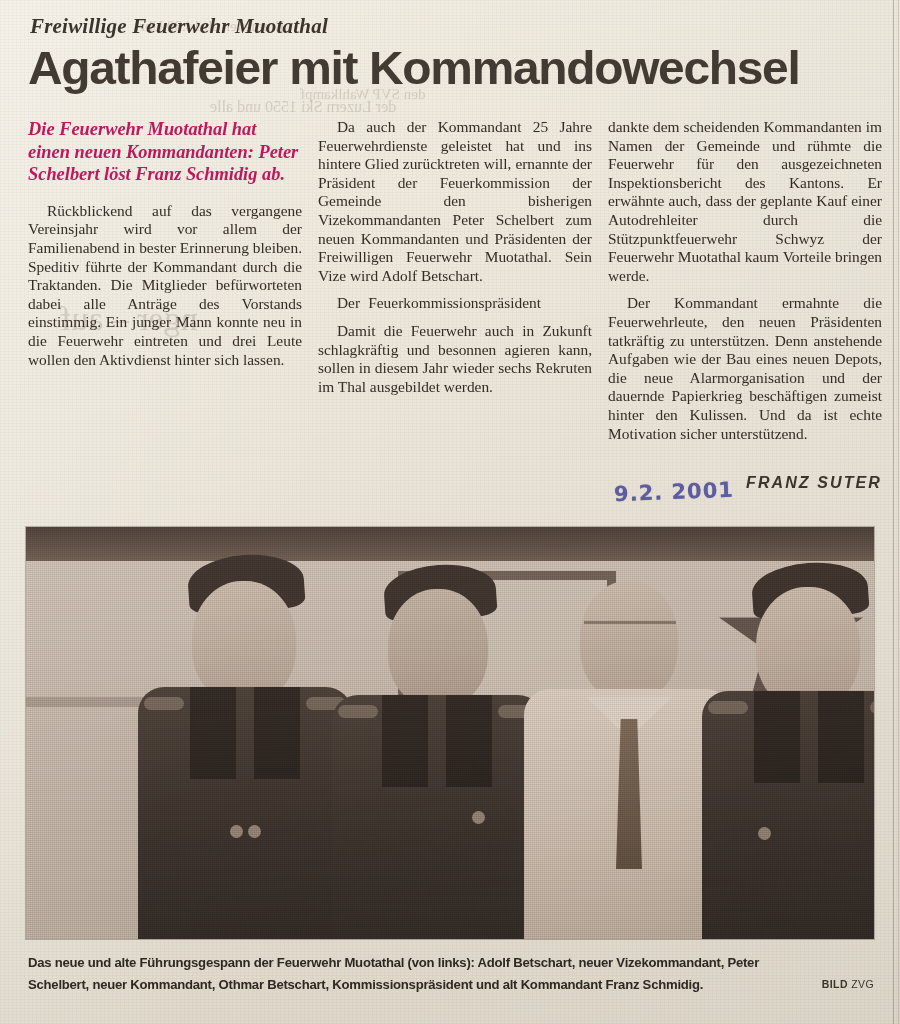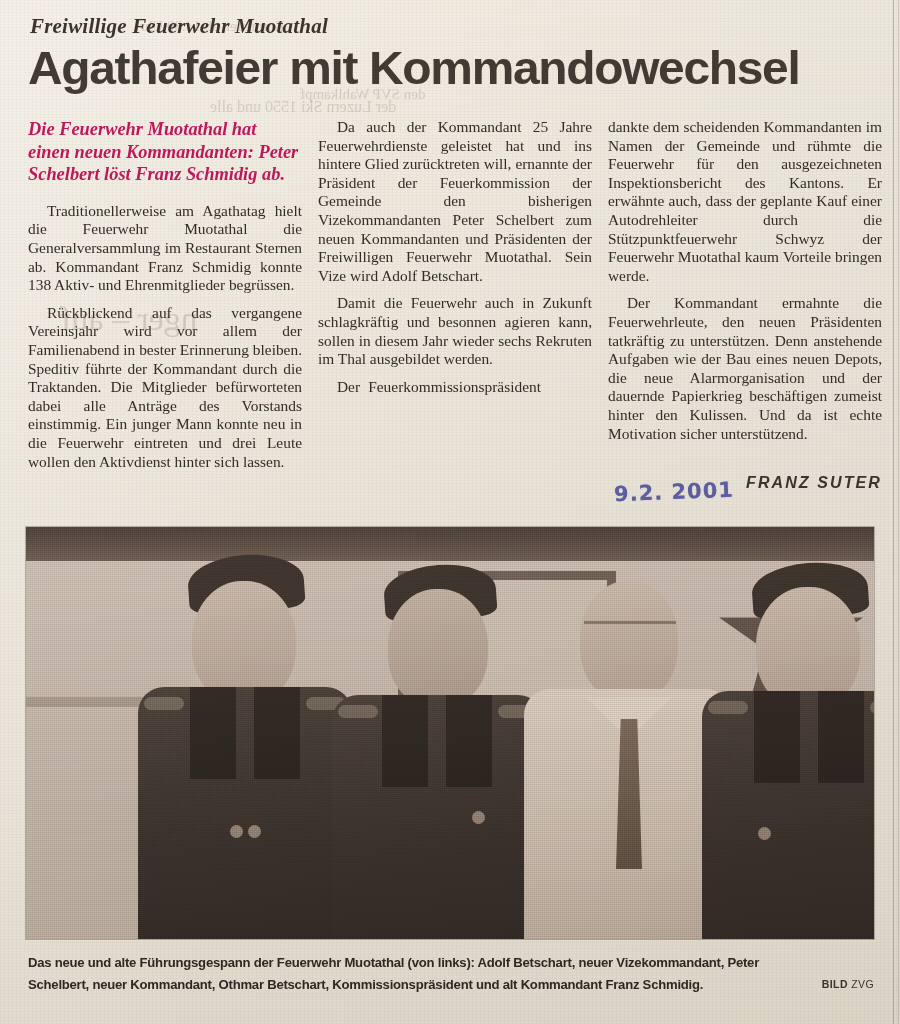--- a/index.html
+++ b/index.html
@@ -208,28 +208,27 @@
 <div id="rightrule"></div>
 <div id="rightrule2"></div>
 
 <div id="page">
 
   <div id="kicker">Freiwillige Feuerwehr Muotathal</div>
   <div id="headline">Agathafeier mit Kommandowechsel</div>
 
   <div class="col" id="col1">
     <p class="lead">Die Feuerwehr Muotathal hat einen neuen Kommandanten: Peter Schelbert löst Franz Schmidig ab.</p>
-    <p>Traditionellerweise am Agathatag hielt die Feuerwehr Muotathal die Generalversammlung im Restaurant Sternen ab. Kommandant Franz Schmidig konnte 138 Aktiv- und Ehrenmitglieder begrüssen.</p>
     <p class="sp">Rückblickend auf das vergangene Vereinsjahr wird vor allem der Familienabend in bester Erinnerung bleiben. Speditiv führte der Kommandant durch die Traktanden. Die Mitglieder befürworteten dabei alle Anträge des Vorstands einstimmig. Ein junger Mann konnte neu in die Feuerwehr eintreten und drei Leute wollen den Aktivdienst hinter sich lassen.</p>
   </div>
 
   <div class="col" id="col2">
     <p>Da auch der Kommandant 25 Jahre Feuerwehrdienste geleistet hat und ins hintere Glied zurücktreten will, ernannte der Präsident der Feuerkommission der Gemeinde den bisherigen Vizekommandanten Peter Schelbert zum neuen Kommandanten und Präsidenten der Freiwilligen Feuerwehr Muotathal. Sein Vize wird Adolf Betschart.</p>
+    <p class="sp loose">Der Feuerkommissionspräsident</p>
     <p class="sp">Damit die Feuerwehr auch in Zukunft schlagkräftig und besonnen agieren kann, sollen in diesem Jahr wieder sechs Rekruten im Thal ausgebildet werden.</p>
-    <p class="sp loose">Der Feuerkommissionspräsident</p>
   </div>
 
   <div class="col" id="col3">
     <p style="text-indent:0">dankte dem scheidenden Kommandanten im Namen der Gemeinde und rühmte die Feuerwehr für den ausgezeichneten Inspektionsbericht des Kantons. Er erwähnte auch, dass der geplante Kauf einer Autodrehleiter durch die Stützpunktfeuerwehr Schwyz der Feuerwehr Muotathal kaum Vorteile bringen werde.</p>
     <p class="sp">Der Kommandant ermahnte die Feuerwehrleute, den neuen Präsidenten tatkräftig zu unterstützen. Denn anstehende Aufgaben wie der Bau eines neuen Depots, die neue Alarmorganisation und der dauernde Papierkrieg beschäftigen zumeist hinter den Kulissen. Und da ist echte Motivation sicher unterstützend.</p>
   </div>
 
   <div id="byline">FRANZ SUTER</div>
   <div id="handdate">9.2. 2001</div>
 

